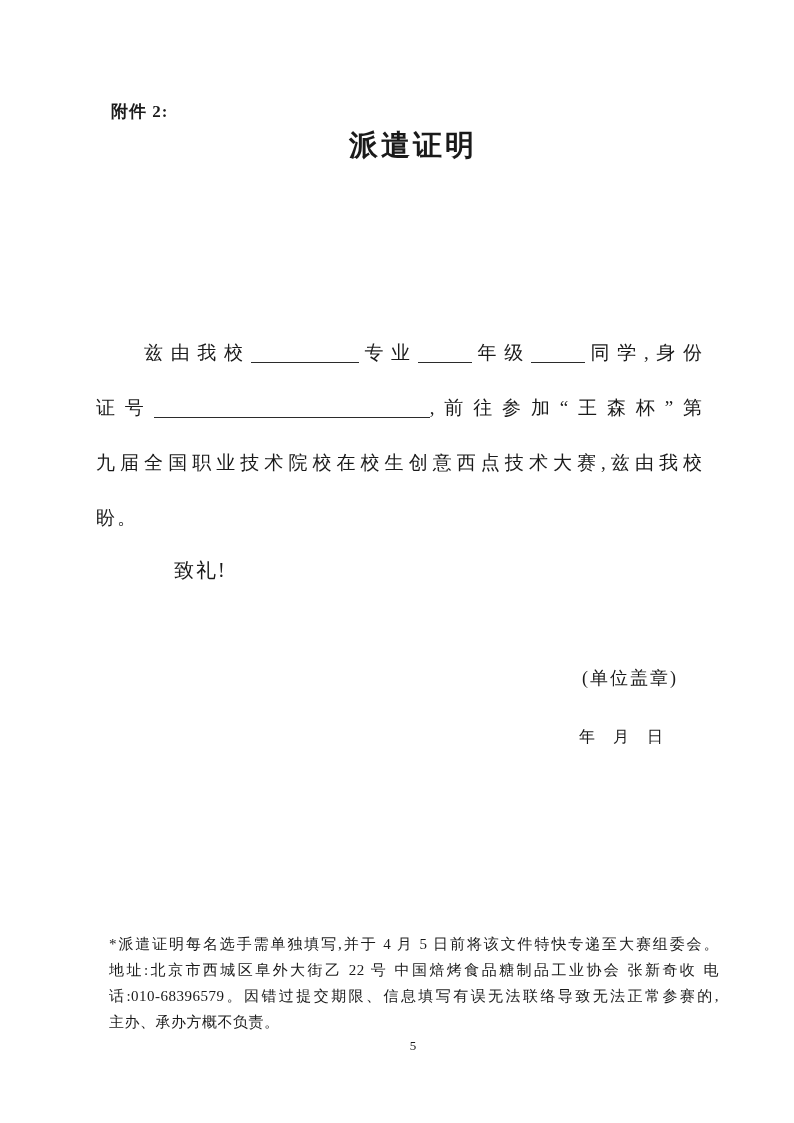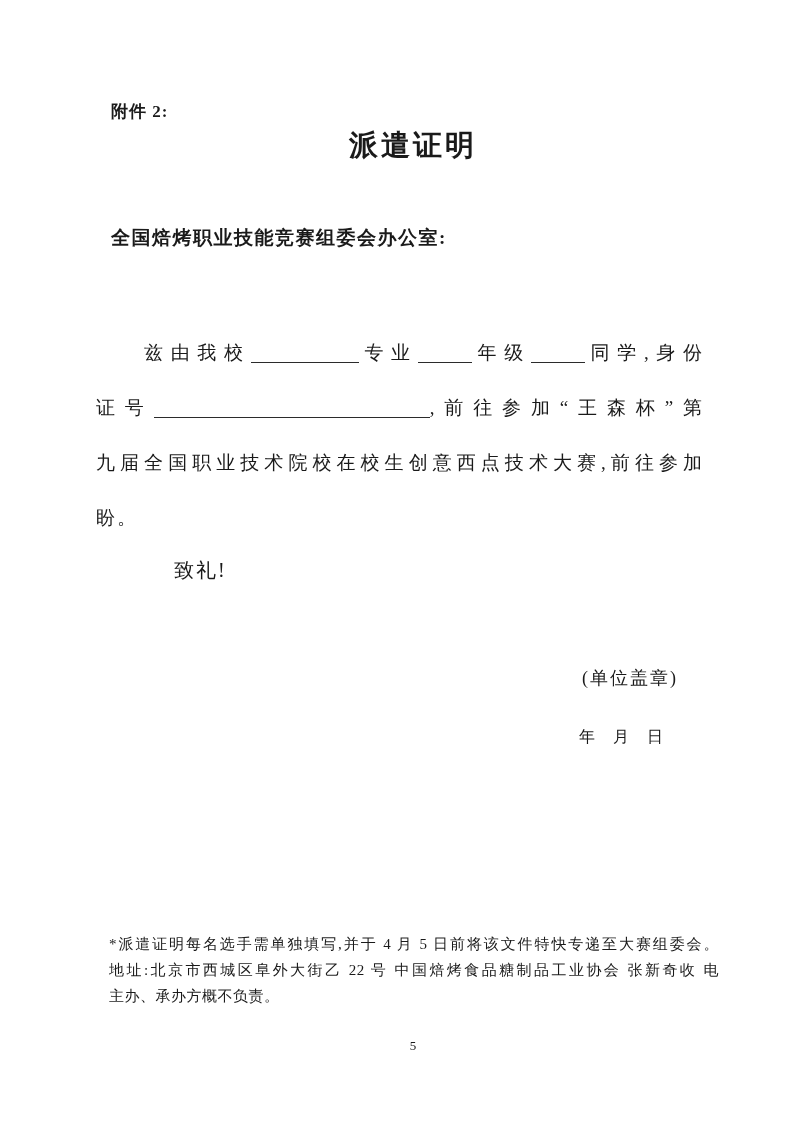--- a/index.html
+++ b/index.html
@@ -114,41 +114,41 @@
 </style>
 </head>
 <body>
 
 <div class="page">
 
   <div class="abs attachment-label">附件 2:</div>
 
   <div class="abs doc-title">派遣证明</div>
 
-  <div class="abs salutation">全国焙烤职业技能竞赛组委会办公室:</div>
 
   <div class="abs body-line body-line1">
     <span>兹由我校</span><span class="blank blank-major"></span><span>专业</span><span class="blank blank-grade"></span><span>年级</span><span class="blank blank-name"></span><span>同学,身份</span>
   </div>
 
   <div class="abs body-line body-line2">
     <span>证号</span><span class="blank blank-id"></span><span>,前往参加“王森杯”第</span>
   </div>
 
-  <div class="abs body-line body-line3">九届全国职业技术院校在校生创意西点技术大赛,前往参加</div>
+  <div class="abs body-line body-line3">九届全国职业技术院校在校生创意西点技术大赛,兹由我校</div>
 
   <div class="abs body-line body-line4">盼。</div>
 
   <div class="abs salute-line">致礼!</div>
 
   <div class="abs seal-line">(单位盖章)</div>
 
   <div class="abs date-line">年　月　日</div>
 
   <div class="abs footnote">
     <div class="footnote-line">*派遣证明每名选手需单独填写,并于 4 月 5 日前将该文件特快专递至大赛组委会。</div>
     <div class="footnote-line">地址:北京市西城区阜外大街乙 22 号 中国焙烤食品糖制品工业协会 张新奇收 电</div>
+    <div class="footnote-line">话:010-68396579。因错过提交期限、信息填写有误无法联络导致无法正常参赛的,</div>
     <div class="footnote-line last">主办、承办方概不负责。</div>
   </div>
 
   <div class="abs page-number">5</div>
 
 </div>
 
 </body></html>

